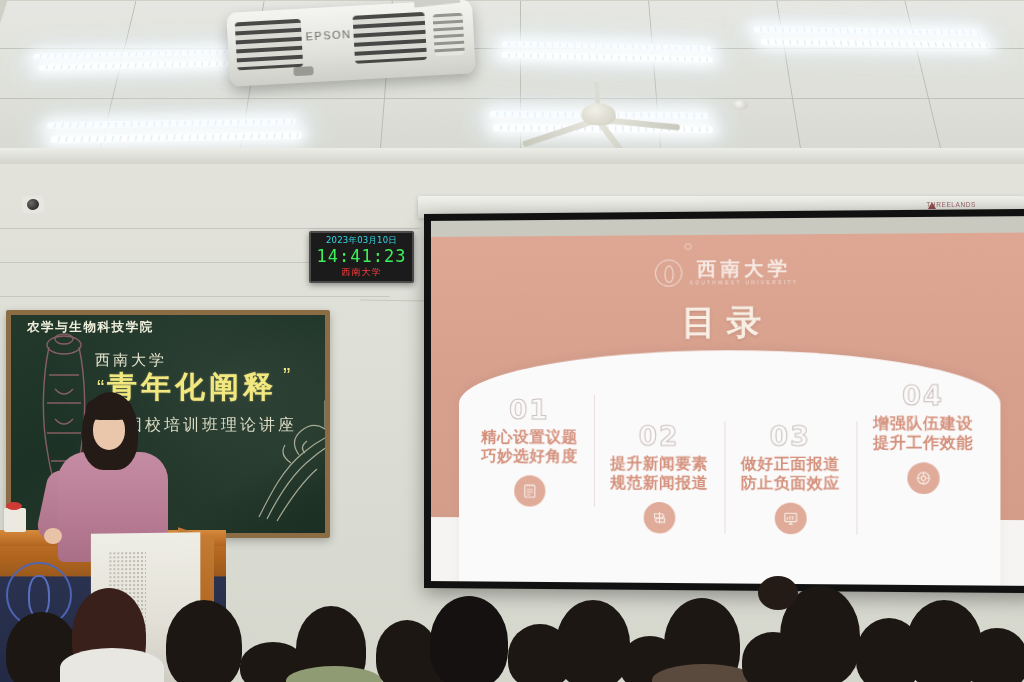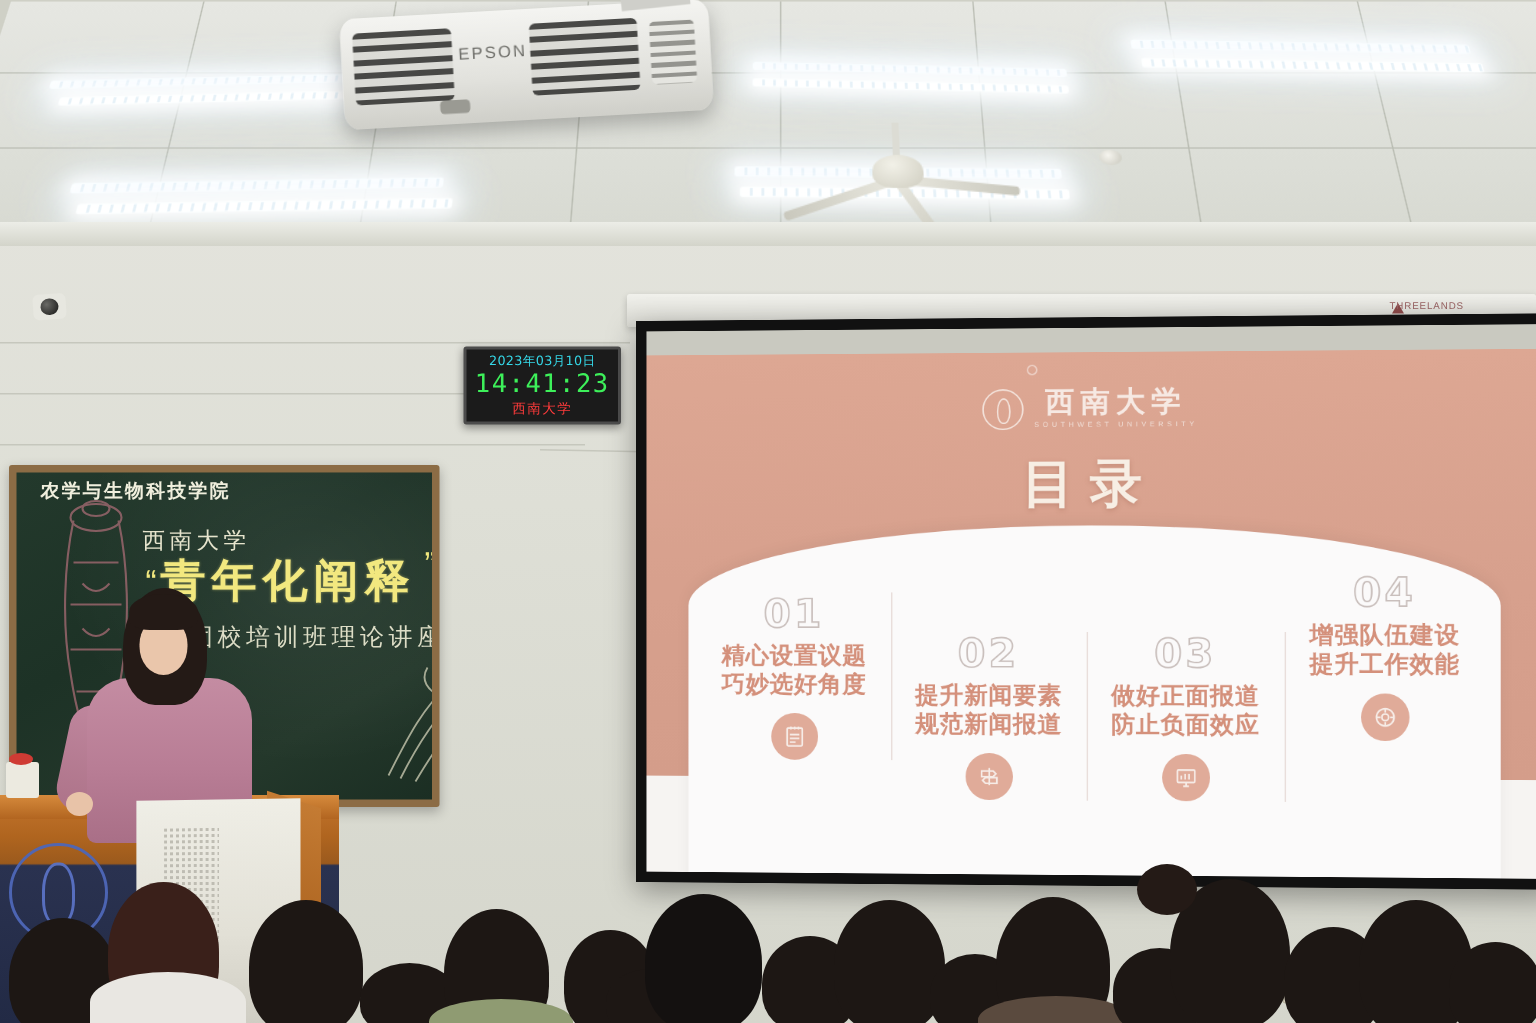--- a/index.html
+++ b/index.html
@@ -60,21 +60,21 @@
   .wall-seam{position:absolute;background:#c6c7bd;height:1px;}
 
   .camera{position:absolute;left:22px;top:196px;width:22px;height:17px;border-radius:4px;background:#e7e7e0;transform:rotate(-4deg);}
   .camera:after{content:"";position:absolute;left:5px;top:3px;width:12px;height:11px;border-radius:50%;background:radial-gradient(circle at 35% 35%,#6a6a66,#151514);}
 
   .outlet{position:absolute;background:#ded9c7;border:1px solid #b9b49f;border-radius:2px;}
   .outlet i{position:absolute;background:#c9c3ad;border-radius:1px;}
 
   
   .board-frame{
-    position:absolute;left:6px;top:310px;width:287px;height:228px;
+    position:absolute;left:6px;top:310px;width:324px;height:228px;
     background:#8c6c45;border-radius:2px;
     box-shadow:0 3px 8px rgba(0,0,0,.25);
     text-align:center;
   }
   .board{
     position:absolute;inset:5px;
     background:linear-gradient(150deg,#23392c 0%,#1d3226 40%,#24382b 75%,#1b2e23 100%);
     overflow:hidden;
   }
   .board:before{

